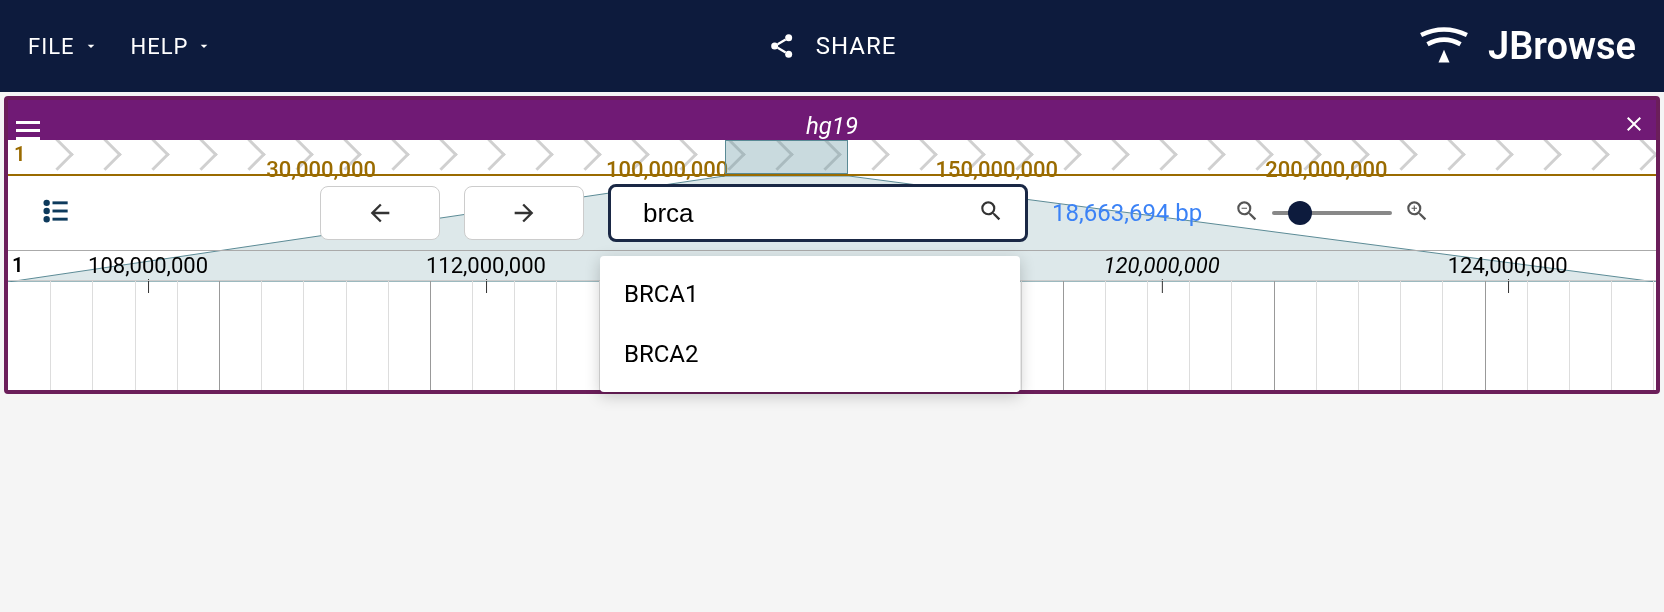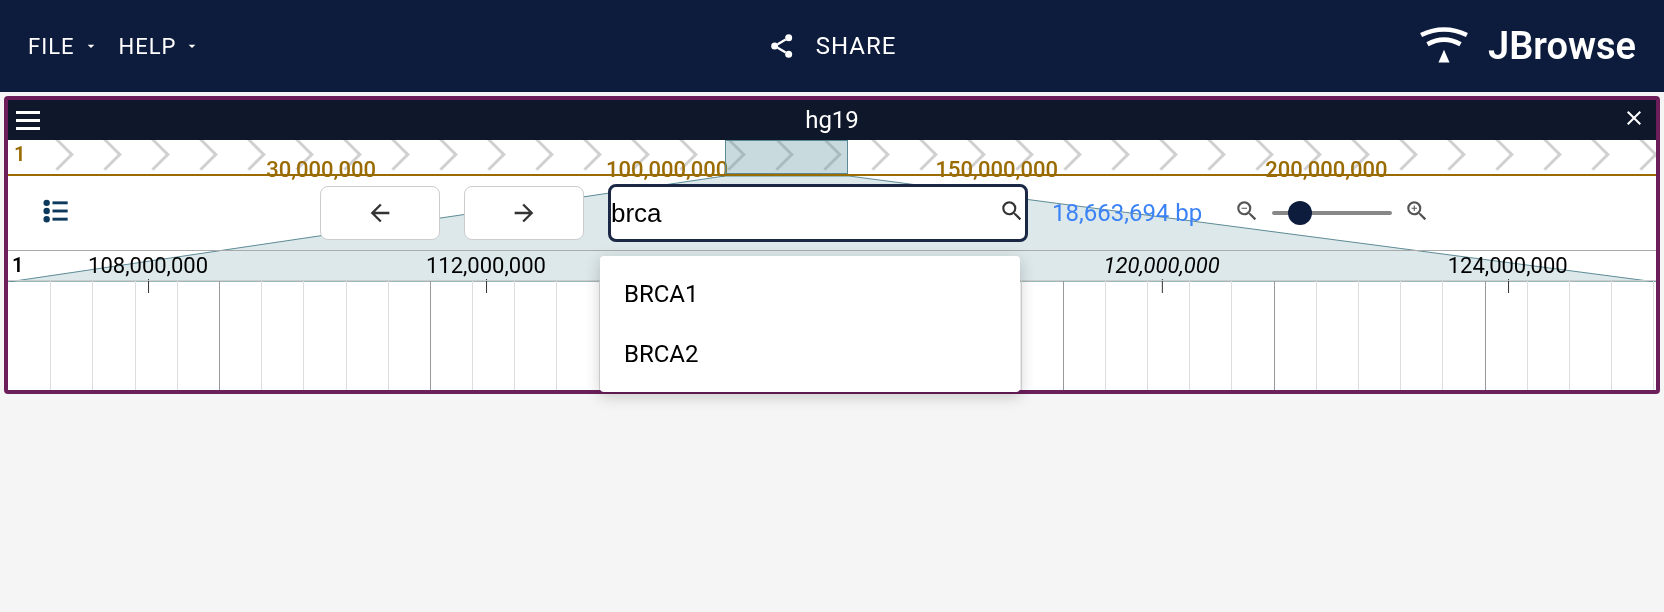--- a/index.html
+++ b/index.html
@@ -12,21 +12,21 @@
 }
 .topbar {
   background: #0d1b3d;
   height: 92px;
   display: flex;
   align-items: center;
   color: #fff;
   padding: 0 28px;
   position: relative;
 }
-.menu-group { display: flex; gap: 20px; }
+.menu-group { display: flex; gap: 32px; }
 .menu-item {
   font-size: 22px;
   letter-spacing: 1px;
   display: flex;
   align-items: center;
   gap: 8px;
   cursor: pointer;
 }
 .menu-item svg { width: 16px; height: 16px; }
 .session-area {
@@ -50,26 +50,27 @@
 .logo svg { width: 56px; height: 44px; }
 
 .view-container {
   margin: 4px 4px 0 4px;
   border: 4px solid #6b1e5a;
   border-radius: 4px;
   background: #fff;
   position: relative;
 }
 .view-header {
-  background: #0f172a;
+  background: #701a75;
   color: #fff;
   height: 40px;
   display: flex;
-  align-items: center;
-  position: relative;
+  align-items: flex-end;
+  position: relative;
+  font-style: italic;
 }
 .hamburger {
   width: 40px;
   display: flex;
   flex-direction: column;
   gap: 5px;
   align-items: center;
   justify-content: center;
   cursor: pointer;
   padding: 0 8px;
@@ -120,21 +121,21 @@
 .nav-btn {
   width: 120px; height: 54px;
   border: 1px solid #ccc; border-radius: 8px;
   background: #fff; display: flex; align-items: center; justify-content: center;
   cursor: pointer; font-size: 28px;
 }
 .nav-btn svg { width: 28px; height: 28px; }
 .search-box {
   width: 420px; height: 58px;
   border: 3px solid #1a2845; border-radius: 8px;
-  display: flex; align-items: center; padding: 0 0;
+  display: flex; align-items: center; padding: 0 32px;
   background: #fff;
 }
 .search-input {
   flex: 1; border: none; outline: none; font-size: 26px;
 }
 .search-icon svg { width: 26px; height: 26px; }
 .bp-label { font-size: 24px; color: #3b82f6; }
 .zoom-group { display: flex; align-items: center; gap: 12px; margin-left: 8px; }
 .zoom-btn { cursor: pointer; }
 .zoom-btn svg { width: 26px; height: 26px; }

